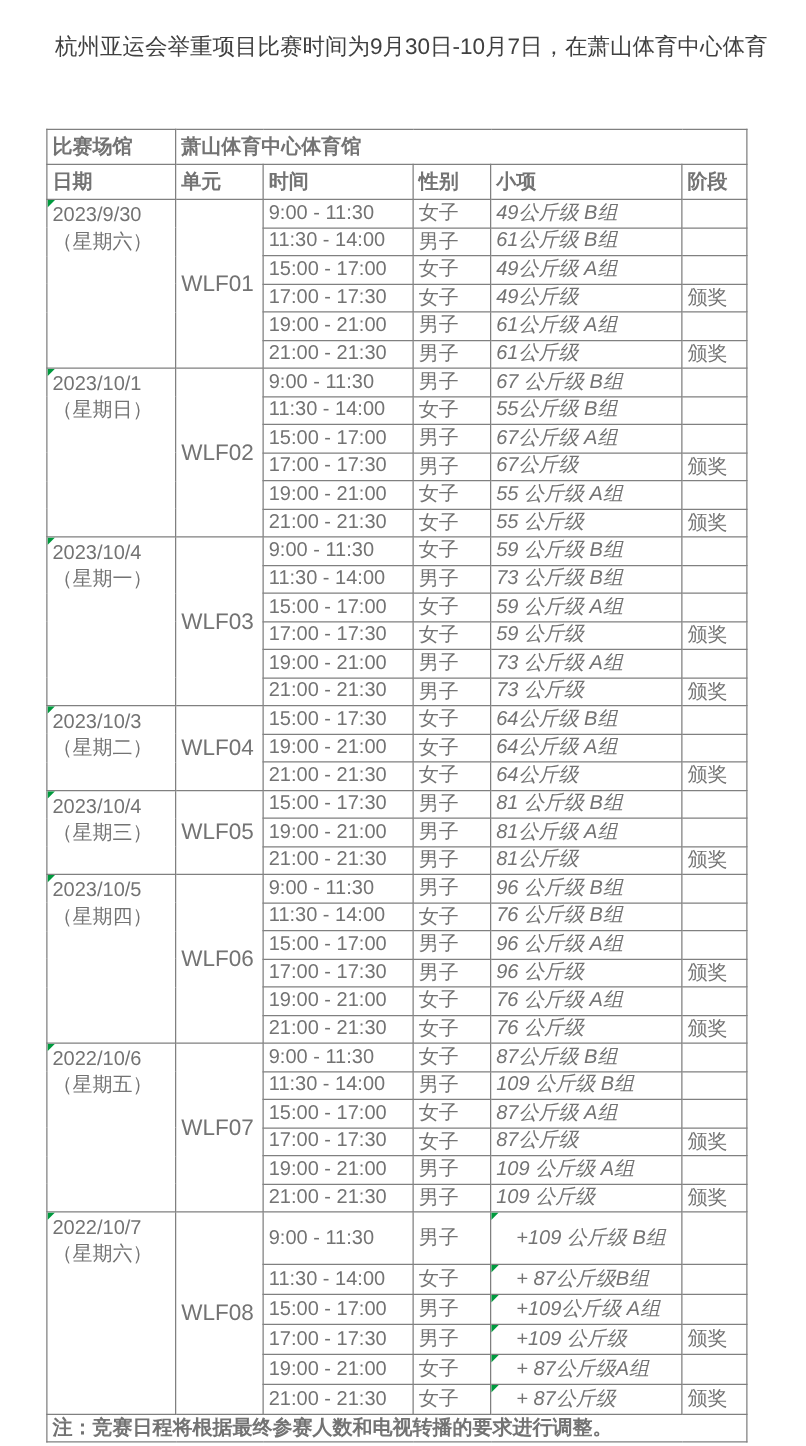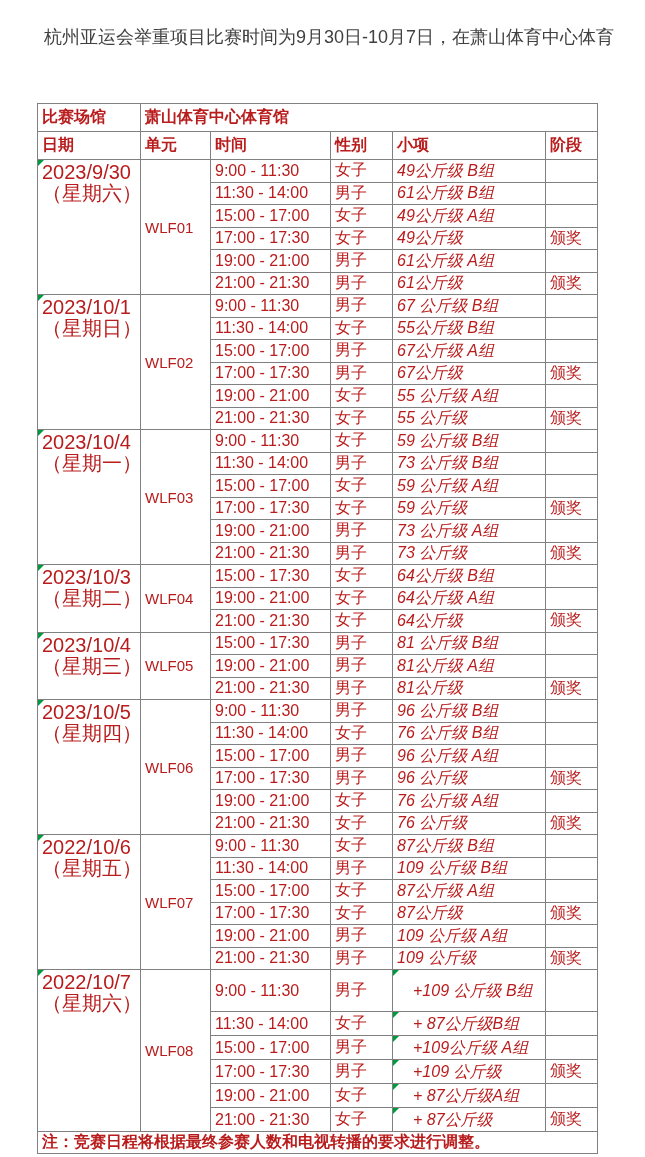--- a/index.html
+++ b/index.html
@@ -4,35 +4,35 @@
 <style>
   html,body{margin:0;padding:0;}
   body{
     width:645px;height:1157px;background:#ffffff;overflow:hidden;position:relative;
     font-family:"Liberation Sans","DejaVu Sans",sans-serif;
   }
   .intro{position:absolute;top:5px;left:8px;width:637px;color:#404040;font-size:18px;line-height:33px;margin-top:16px;}
   .intro-line{white-space:nowrap;overflow:hidden;}
   table.sched{
     position:absolute;top:103px;left:37px;width:560px;
-    border-collapse:collapse;table-layout:fixed;color:#b91c1c;
+    border-collapse:collapse;table-layout:fixed;color:#737373;
   }
   th,td{
     border:1px solid #808080;padding:0 4px;font-size:16px;font-weight:normal;
     text-align:left;vertical-align:middle;overflow:hidden;white-space:nowrap;
   }
   thead th{font-weight:bold;}
   tr.h-head{height:28px;}
   tr.h-data{height:22.5px;}
   tr.h-tall{height:42px;}
   tr.h-d8{height:24px;}
   tr.h-note{height:22px;margin-top:20px;}
-  td.date{vertical-align:top;font-size:20px;line-height:21px;padding-top:2px;margin-left:28px;}
+  td.date{vertical-align:top;font-size:16px;line-height:21px;padding-top:2px;margin-left:28px;}
   td.date div{white-space:nowrap;}
-  td.unit{font-size:15px;}
+  td.unit{font-size:18px;}
   td.event{white-space:pre-wrap;line-height:20px;font-style:italic;}
   td.note{font-weight:bold;font-size:16px;}
   .flag{position:relative;}
   .flag::before{
     content:"";position:absolute;top:0;left:0;width:0;height:0;
     border-top:6px solid var(--flag-green,#009a3e);border-right:6px solid transparent;
   }
 </style>
 </head>
 <body>

